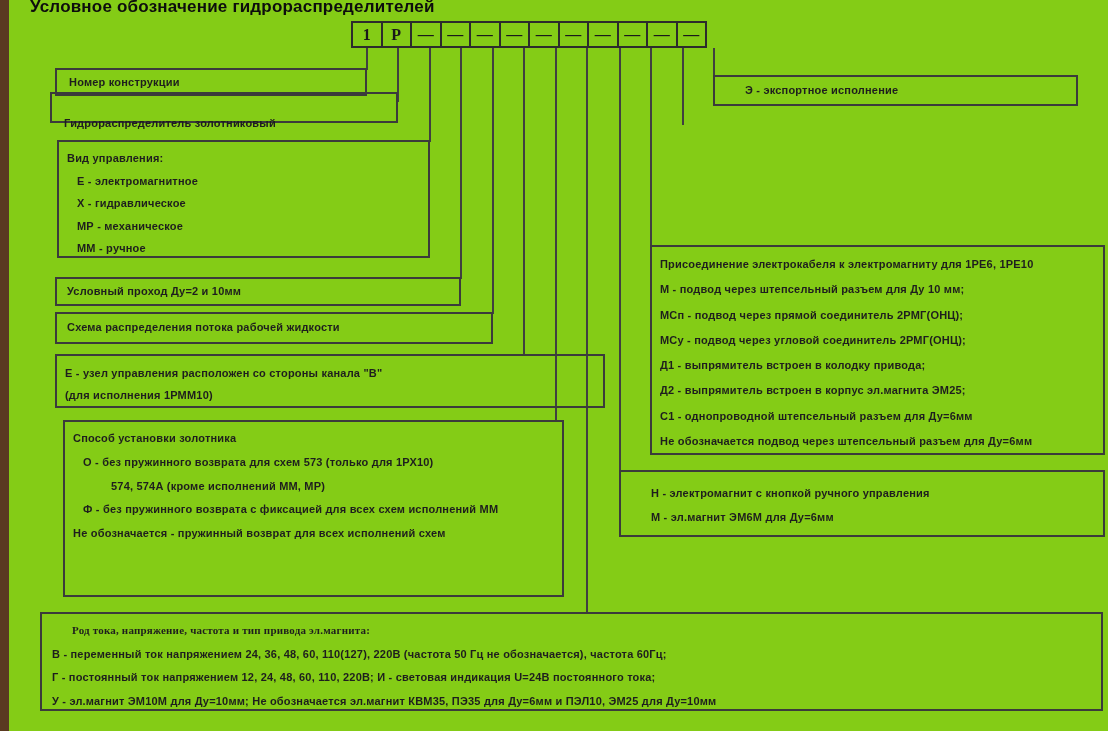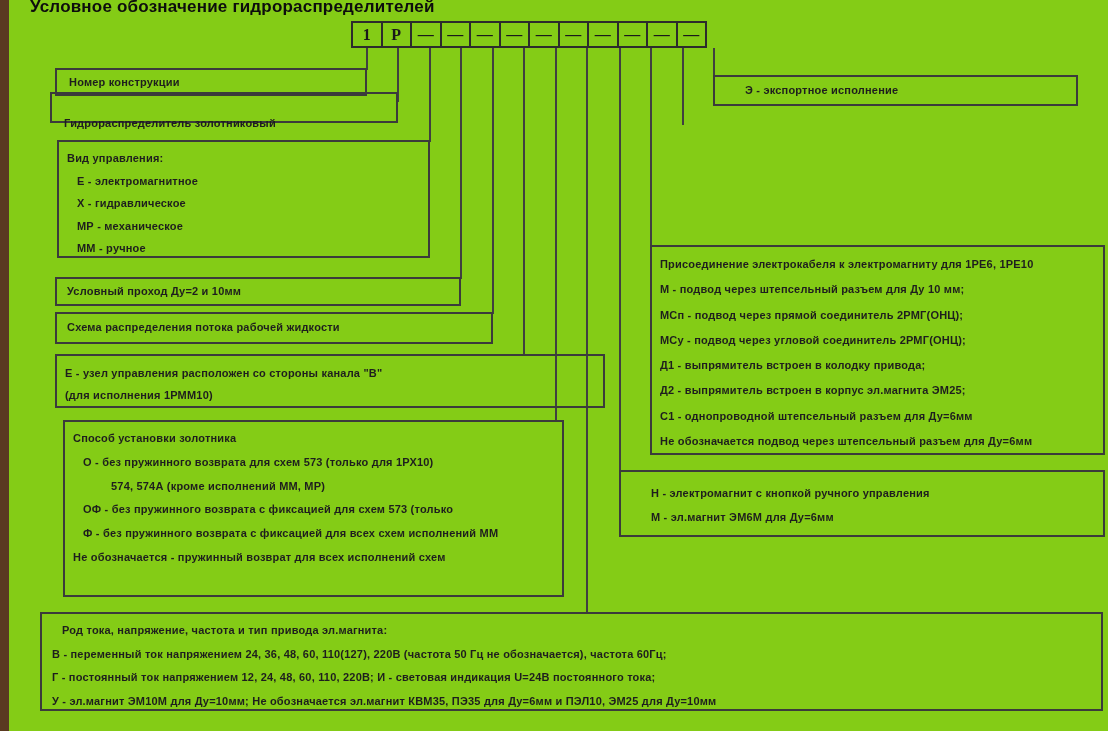--- a/index.html
+++ b/index.html
@@ -31,21 +31,21 @@
   #box-current-type .bl{line-height:23.5px;}
   #box-manual-button{left:619px;top:470px;width:486px;height:67px;padding:9px 0 0 30px;}
   #box-manual-button .bl{line-height:24px;}
   #box-cable-connection{left:650px;top:245px;width:455px;height:210px;padding:5px 0 0 8px;}
   #box-cable-connection .bl{line-height:25.3px;}
   #box-climatic{left:682px;top:123px;width:423px;height:95px;padding:5px 0 0 6px;}
   #box-climatic .bl{line-height:22.5px;}
   #box-export{left:713px;top:75px;width:365px;height:31px;padding:7px 0 0 30px;}
   .ind1{margin-left:10px;}
   .ind2{margin-left:38px;}
-  .ind3{margin-left:10px;}
+  .ind3{margin-left:20px;font-family:Liberation Serif, serif;}
 </style>
 </head>
 <body>
 
 <div id="page">
 
   <div id="accent-bar"></div>
 
   <div id="title">Условное обозначение гидрораспределителей</div>
 
@@ -107,21 +107,20 @@
 
   <div class="box" id="box-control-unit">
     <div class="bl">Е - узел управления расположен со стороны канала "В"</div>
     <div class="bl">(для исполнения 1РММ10)</div>
   </div>
 
   <div class="box" id="box-spool-install">
     <div class="bl">Способ установки  золотника</div>
     <div class="bl ind1">О - без пружинного возврата для схем 573 (только для 1РХ10)</div>
     <div class="bl ind2">574, 574А (кроме исполнений ММ, МР)</div>
-    <div class="bl ind1">ОФ - без пружинного возврата с фиксацией для схем 573 (только</div>
     <div class="bl ind1">Ф - без пружинного возврата с фиксацией для всех схем исполнений ММ</div>
     <div class="bl">Не обозначается - пружинный возврат для всех исполнений схем</div>
   </div>
 
   <div class="box" id="box-current-type">
     <div class="bl ind3">Род тока, напряжение, частота и тип привода эл.магнита:</div>
     <div class="bl">В - переменный ток напряжением 24, 36, 48, 60, 110(127), 220В (частота 50 Гц  не обозначается), частота 60Гц;</div>
     <div class="bl">Г - постоянный ток напряжением 12, 24, 48, 60, 110, 220В;   И - световая индикация U=24В постоянного тока;</div>
     <div class="bl">У - эл.магнит ЭМ10М для Ду=10мм;   Не обозначается эл.магнит КВМ35, ПЭ35 для Ду=6мм и ПЭЛ10, ЭМ25 для Ду=10мм</div>
   </div>

